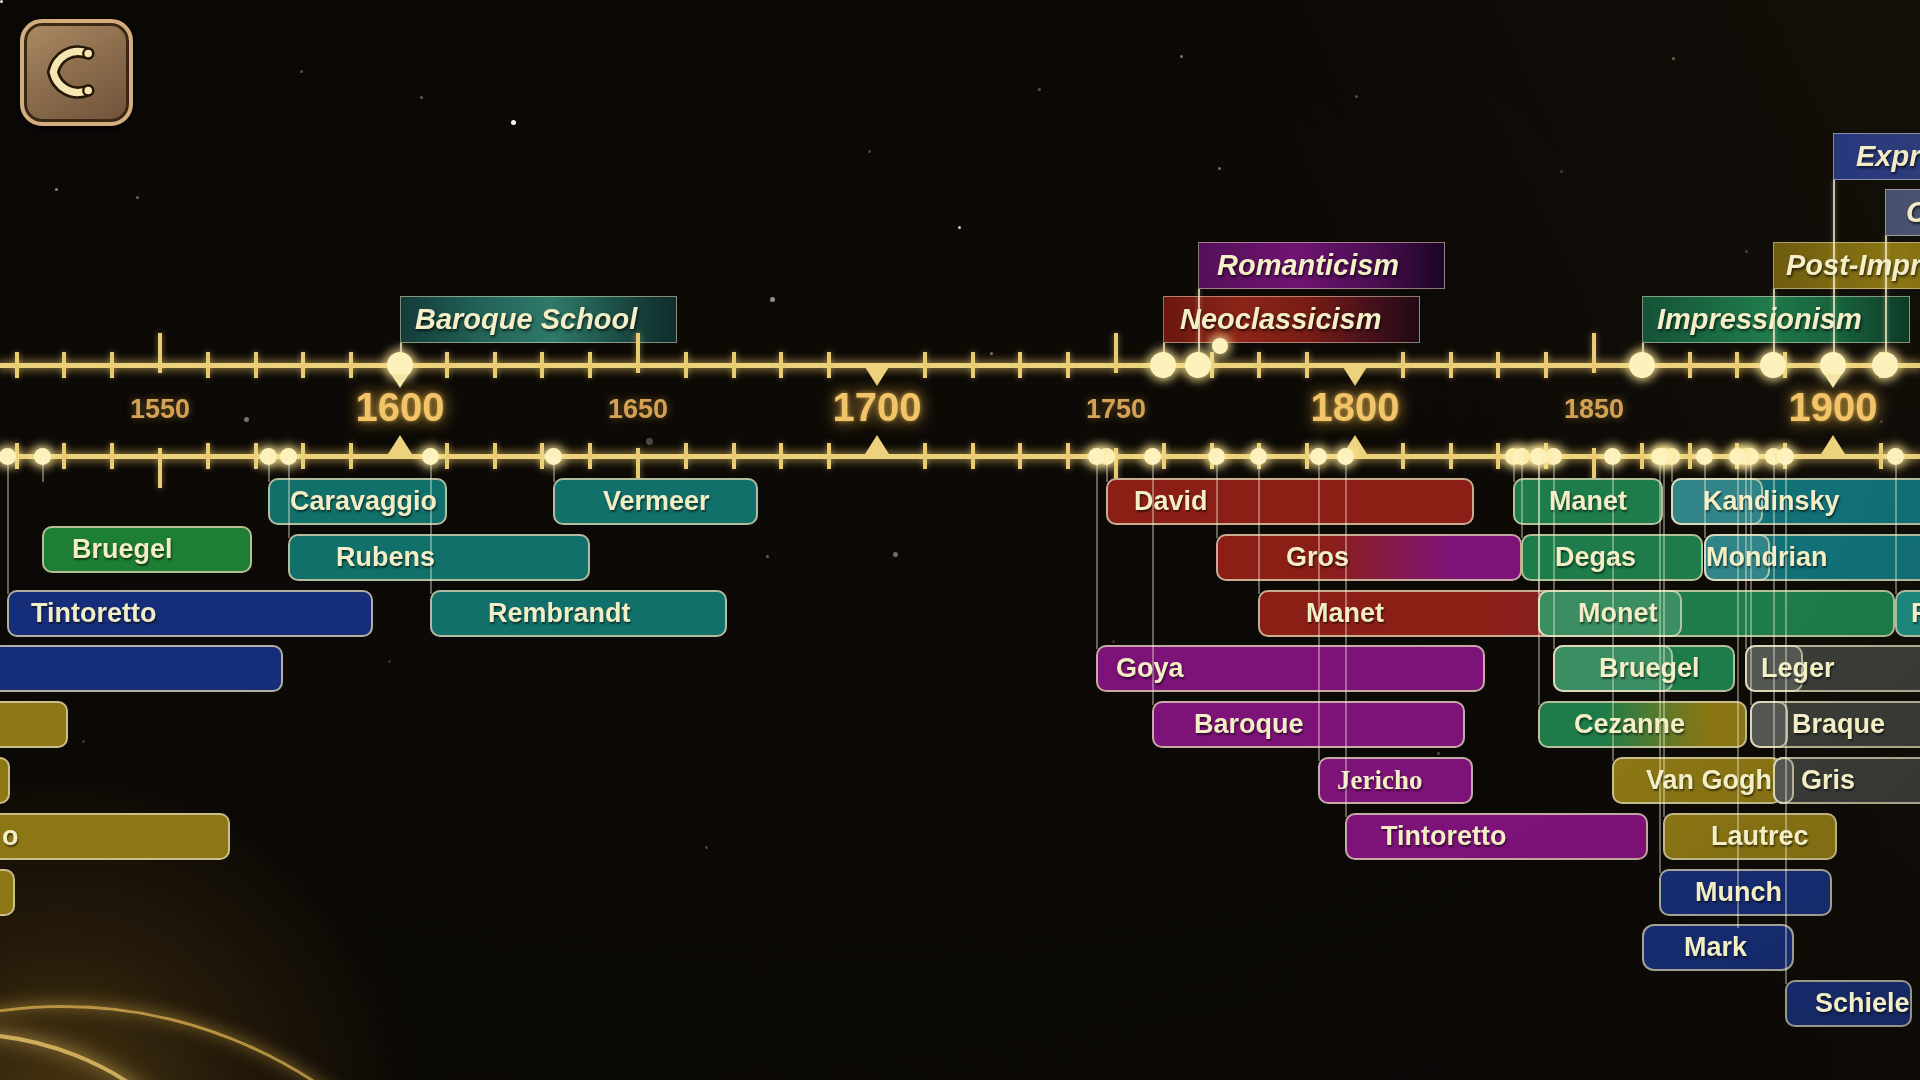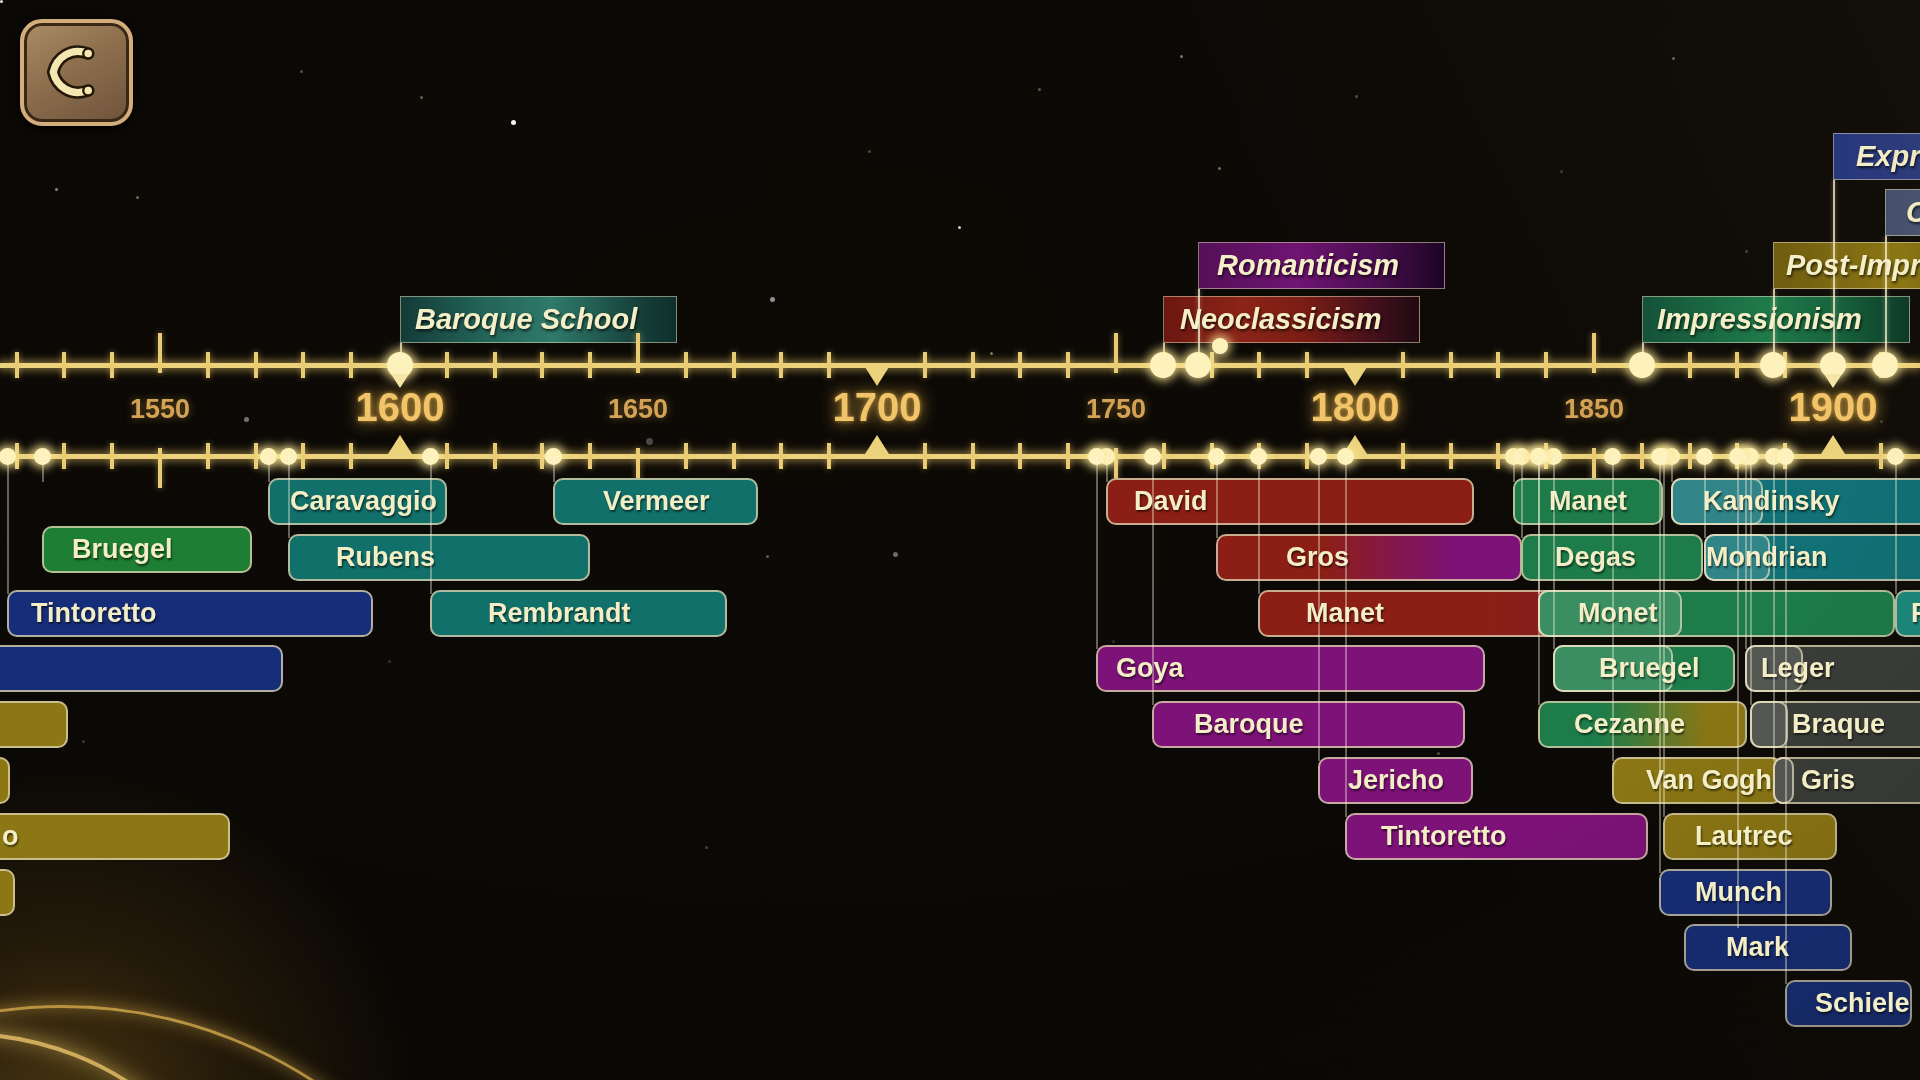--- a/index.html
+++ b/index.html
@@ -215,29 +215,29 @@
       <div class="bar" style="left: 1895px; top: 589.6px; width: 40px; background: rgb(30, 138, 128);"><span class="lbl" style="padding-left: 14px;">P</span></div>
       <div class="bar cutl" style="left: 0px; top: 645.4px; width: 283px; background: rgb(22, 46, 121);"></div>
       <div class="bar" style="left: 1096px; top: 645.4px; width: 389px; background: rgb(125, 18, 120);"><span class="lbl" style="padding-left: 18px;">Goya</span></div>
       <div class="bar" style="left: 1553px; top: 645.4px; width: 182px; background: rgb(29, 124, 73);"><div class="subplate" style="width: 120px;"></div><span class="lbl" style="padding-left: 44px;">Bruegel</span></div>
       <div class="bar" style="left: 1745px; top: 645.4px; width: 190px; background: rgb(58, 61, 56);"><div class="subplate" style="width: 58px;"></div><span class="lbl" style="padding-left: 14px;">Leger</span></div>
       <div class="bar cutl" style="left: 0px; top: 701.2px; width: 68px; background: rgb(140, 119, 20);"></div>
       <div class="bar" style="left: 1152px; top: 701.2px; width: 313px; background: rgb(125, 18, 120);"><span class="lbl" style="padding-left: 40px;">Baroque</span></div>
       <div class="bar" style="left: 1538px; top: 701.2px; width: 209px; background: linear-gradient(90deg, rgb(29, 124, 73) 0%, rgb(29, 124, 73) 30%, rgb(140, 119, 20) 82%);"><span class="lbl" style="padding-left: 34px;">Cezanne</span></div>
       <div class="bar" style="left: 1750px; top: 701.2px; width: 185px; background: rgb(58, 61, 56);"><div class="subplate" style="width: 38px;"></div><span class="lbl" style="padding-left: 40px;">Braque</span></div>
       <div class="bar cutl" style="left: 0px; top: 757px; width: 10px; background: rgb(140, 119, 20);"></div>
-      <div class="bar" style="left: 1318px; top: 757px; width: 155px; background: rgb(125, 18, 120);"><span class="lbl" style="padding-left: 28px;">Jericho</span></div>
+      <div class="bar" style="left: 1318px; top: 757px; width: 155px; background: rgb(125, 18, 120);"><span class="lbl" style="padding-left: 17px; font-family: Liberation Serif, serif;">Jericho</span></div>
       <div class="bar" style="left: 1612px; top: 757px; width: 170px; background: rgb(140, 119, 20);"><span class="lbl" style="padding-left: 32px;">Van Gogh</span></div>
       <div class="bar" style="left: 1773px; top: 757px; width: 162px; background: rgb(58, 61, 56);"><div class="subplate" style="width: 21px;"></div><span class="lbl" style="padding-left: 26px;">Gris</span></div>
       <div class="bar cutl" style="left: 0px; top: 812.8px; width: 230px; background: rgb(140, 119, 20);"><span class="lbl" style="padding-left: 2px;">o</span></div>
       <div class="bar" style="left: 1345px; top: 812.8px; width: 303px; background: rgb(125, 18, 120);"><span class="lbl" style="padding-left: 34px;">Tintoretto</span></div>
-      <div class="bar" style="left: 1663px; top: 812.8px; width: 174px; background: rgb(140, 119, 20);"><span class="lbl" style="padding-left: 30px;">Lautrec</span></div>
+      <div class="bar" style="left: 1663px; top: 812.8px; width: 174px; background: rgb(140, 119, 20);"><span class="lbl" style="padding-left: 46px;">Lautrec</span></div>
       <div class="bar cutl" style="left: 0px; top: 868.6px; width: 15px; background: rgb(140, 119, 20);"></div>
       <div class="bar" style="left: 1659px; top: 868.6px; width: 173px; background: rgb(22, 46, 121);"><span class="lbl" style="padding-left: 34px;">Munch</span></div>
-      <div class="bar" style="left: 1684px; top: 924.4px; width: 168px; background: rgb(22, 46, 121);"><span class="lbl" style="padding-left: 40px;">Mark</span></div>
+      <div class="bar" style="left: 1642px; top: 924.4px; width: 152px; background: rgb(22, 46, 121); border-radius: 12px;"><span class="lbl" style="padding-left: 40px;">Mark</span></div>
       <div class="bar" style="left: 1785px; top: 980.2px; width: 127px; background: rgb(22, 46, 121);"><span class="lbl" style="padding-left: 28px;">Schiele</span></div>
     </div>
   <div id="lines-layer">
       <div class="a-line" style="left: 42px; top: 456px; height: 26px;"></div>
       <div class="a-line" style="left: 268px; top: 456px; height: 26px;"></div>
       <div class="a-line" style="left: 553px; top: 456px; height: 26px;"></div>
       <div class="a-line" style="left: 1106px; top: 456px; height: 26px;"></div>
       <div class="a-line" style="left: 1513px; top: 456px; height: 26px;"></div>
       <div class="a-line" style="left: 1671px; top: 456px; height: 26px;"></div>
       <div class="a-line" style="left: 288px; top: 456px; height: 81.8px;"></div>

